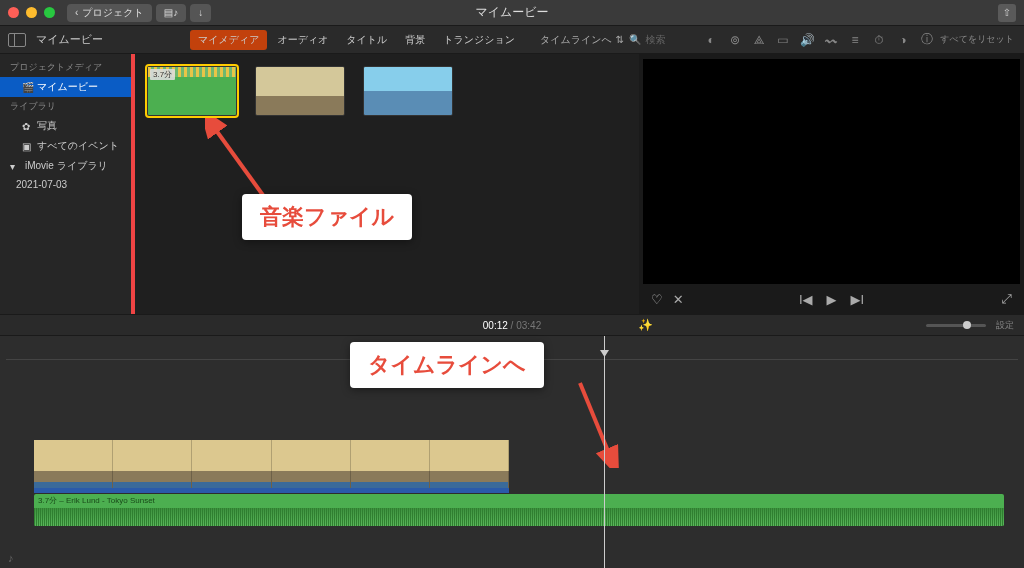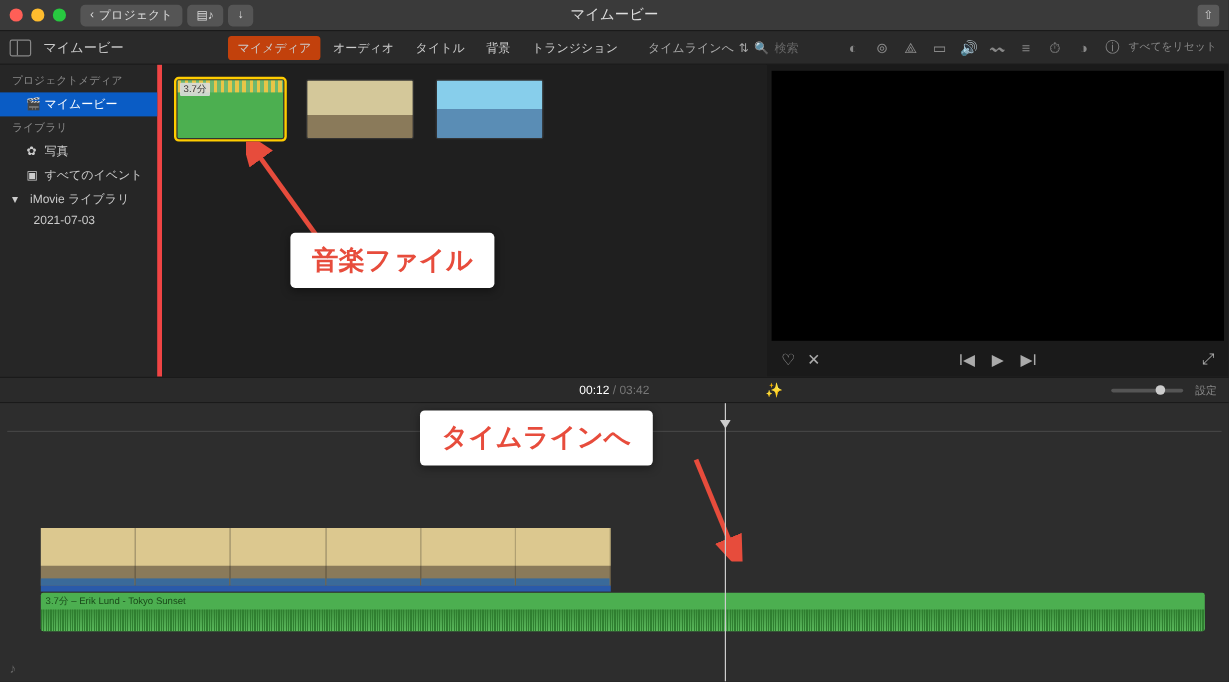--- a/index.html
+++ b/index.html
@@ -158,21 +158,21 @@
       <span>写真</span>
     </div>
     <div class="side-item">
       <span class="ic">▣</span>
       <span>すべてのイベント</span>
     </div>
     <div class="side-item" style="padding-left:10px;">
       <span class="ic">▾</span>
       <span>iMovie ライブラリ</span>
     </div>
-    <div class="side-item" style="padding-left:28px;">
+    <div class="side-item" style="padding-left:16px;">
       <span>2021-07-03</span>
     </div>
   </div>
 
   <div class="browser">
     <div class="thumb audio sel">
       <div class="dur">3.7分</div>
     </div>
     <div class="thumb vid1"></div>
     <div class="thumb vid2"></div>

